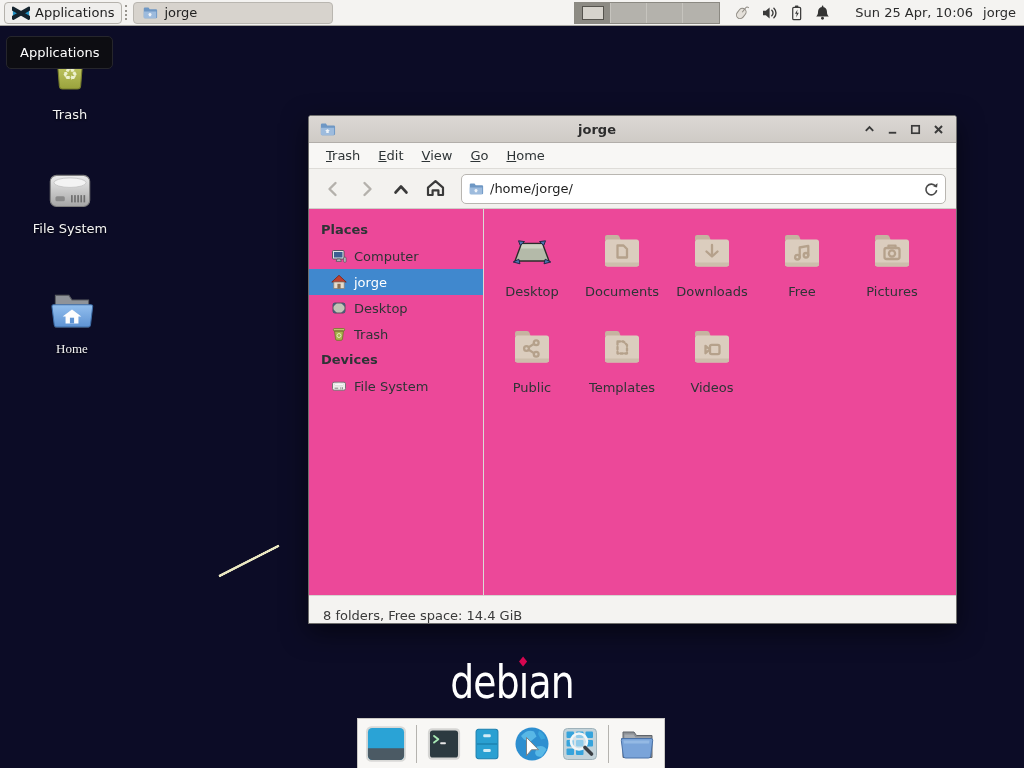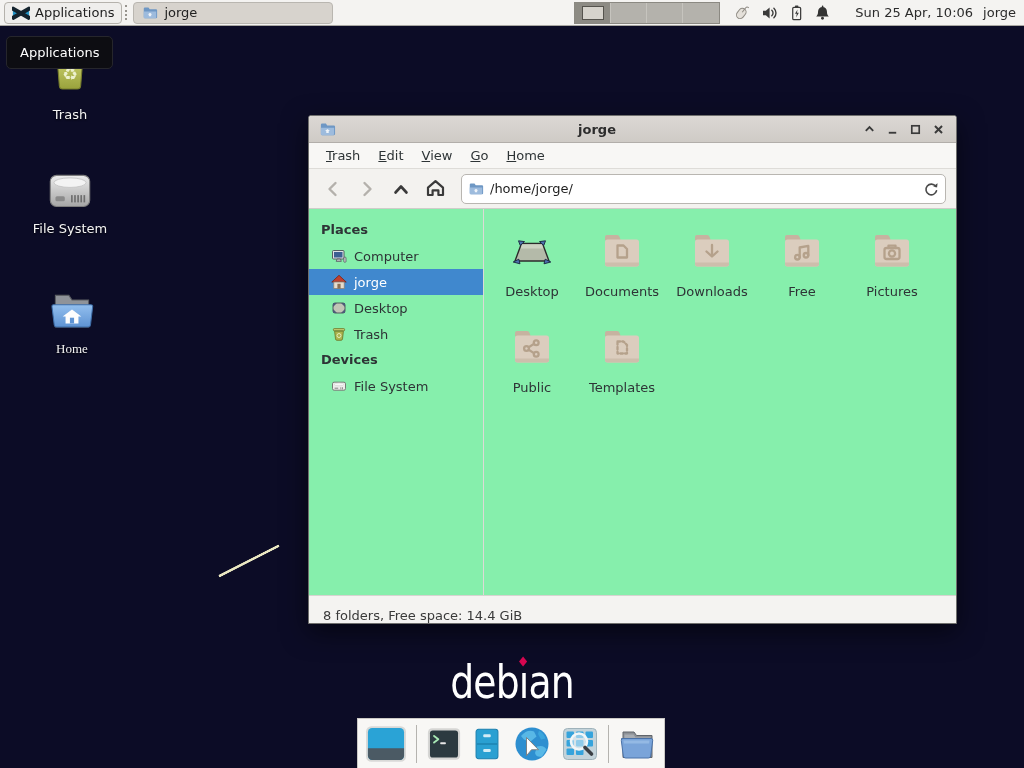--- a/index.html
+++ b/index.html
@@ -45,21 +45,21 @@
   .wbtns { display:flex; align-items:center; }
   .wbtn { width:23px; height:22px; display:flex; align-items:center; justify-content:center; }
   .menubar { height:26px; background:#f8f7f5; border-bottom:1px solid #dedcd8; display:flex; align-items:center; padding:0 8px; }
   .menu-item { display:inline-block; font-size:13px; padding:4px 9px; color:#2e3436; }
   .menu-item::first-letter { text-decoration:underline; }
   .toolbar { height:40px; background:#f3f2ef; border-bottom:1px solid #cfcdc9; display:flex; align-items:center; padding:0 10px; gap:6px; }
   .navbtn { width:28px; height:28px; display:flex; align-items:center; justify-content:center; border-radius:3px; }
   .locfield { flex:1; height:30px; margin-left:6px; background:#fff; border:1px solid #b9b6b1; border-radius:5px;
     display:flex; align-items:center; padding:0 6px; gap:6px; }
   .locfield input { flex:1; border:none; outline:none; font-family:inherit; font-size:13px; color:#1d1d1d; background:transparent; }
-  .content { position:absolute; top:93px; left:0; right:0; bottom:28px; display:flex; background:#86efac; }
+  .content { position:absolute; top:93px; left:0; right:0; bottom:28px; display:flex; background:#ec4899; }
   .sidebar { width:175px; border-right:1px solid #dcdad6; padding-top:8px; font-size:13px; }
   .side-header { font-weight:bold; padding:5px 12px 6px 12px; color:#2e3436; }
   .side-row { height:26px; display:flex; align-items:center; gap:7px; padding-left:22px; color:#2e3436; }
   .side-row svg { flex:none; }
   .side-row.selected { background:#4088ce; color:#fff; }
   .filepane { flex:1; padding:14px 0 0 3px; display:flex; flex-wrap:wrap; align-content:flex-start; }
   .fitem { width:90px; height:96px; display:flex; flex-direction:column; align-items:center; padding-top:4px; }
   .fitem .flabel { margin-top:9px; font-size:13px; color:#2e3436; white-space:nowrap; }
   .fold-tab { fill:#c6b3a0; }
   .fold-body { fill:#dbcdbe; }
@@ -408,20 +408,30 @@
       <div class="fitem">
         <svg width="48" height="48" viewBox="0 0 48 48">
           <path class="fold-tab" d="M7 10 q0-2 2-2 h10 q2 0 2.5 1.8 l1.2 3.4 H7 Z"></path>
           <rect class="fold-body" x="7" y="12.5" width="34" height="27" rx="2.5"></rect>
           <path class="fold-edge" d="M7 35.5 h34 v1.5 q0 2.5-2.5 2.5 h-29 Q7 39.5 7 37 Z"></path>
           <path class="fglyph" stroke-dasharray="2.6 2.1" d="M19.5 18.5 h6 l3.5 3.5 v8.5 h-9.5 Z"></path>
         </svg>
         <div class="flabel">Templates</div>
       </div>
 
+      <div class="fitem">
+        <svg width="48" height="48" viewBox="0 0 48 48">
+          <path class="fold-tab" d="M7 10 q0-2 2-2 h10 q2 0 2.5 1.8 l1.2 3.4 H7 Z"></path>
+          <rect class="fold-body" x="7" y="12.5" width="34" height="27" rx="2.5"></rect>
+          <path class="fold-edge" d="M7 35.5 h34 v1.5 q0 2.5-2.5 2.5 h-29 Q7 39.5 7 37 Z"></path>
+          <path class="fglyph" d="M17.5 22.8 l4.3 3.7 -4.3 3.7 Z"></path>
+          <rect class="fglyph" x="22" y="21.8" width="9.5" height="9.4" rx="1.6"></rect>
+        </svg>
+        <div class="flabel">Videos</div>
+      </div>
 
     </div>
   </div>
 
   <div class="statusbar">
     <span>8 folders, Free space: 14.4 GiB</span>
   </div>
 </div>
 
 <div class="debian"><span>deb</span><span class="di"><i>ı</i></span><span>an</span></div>

